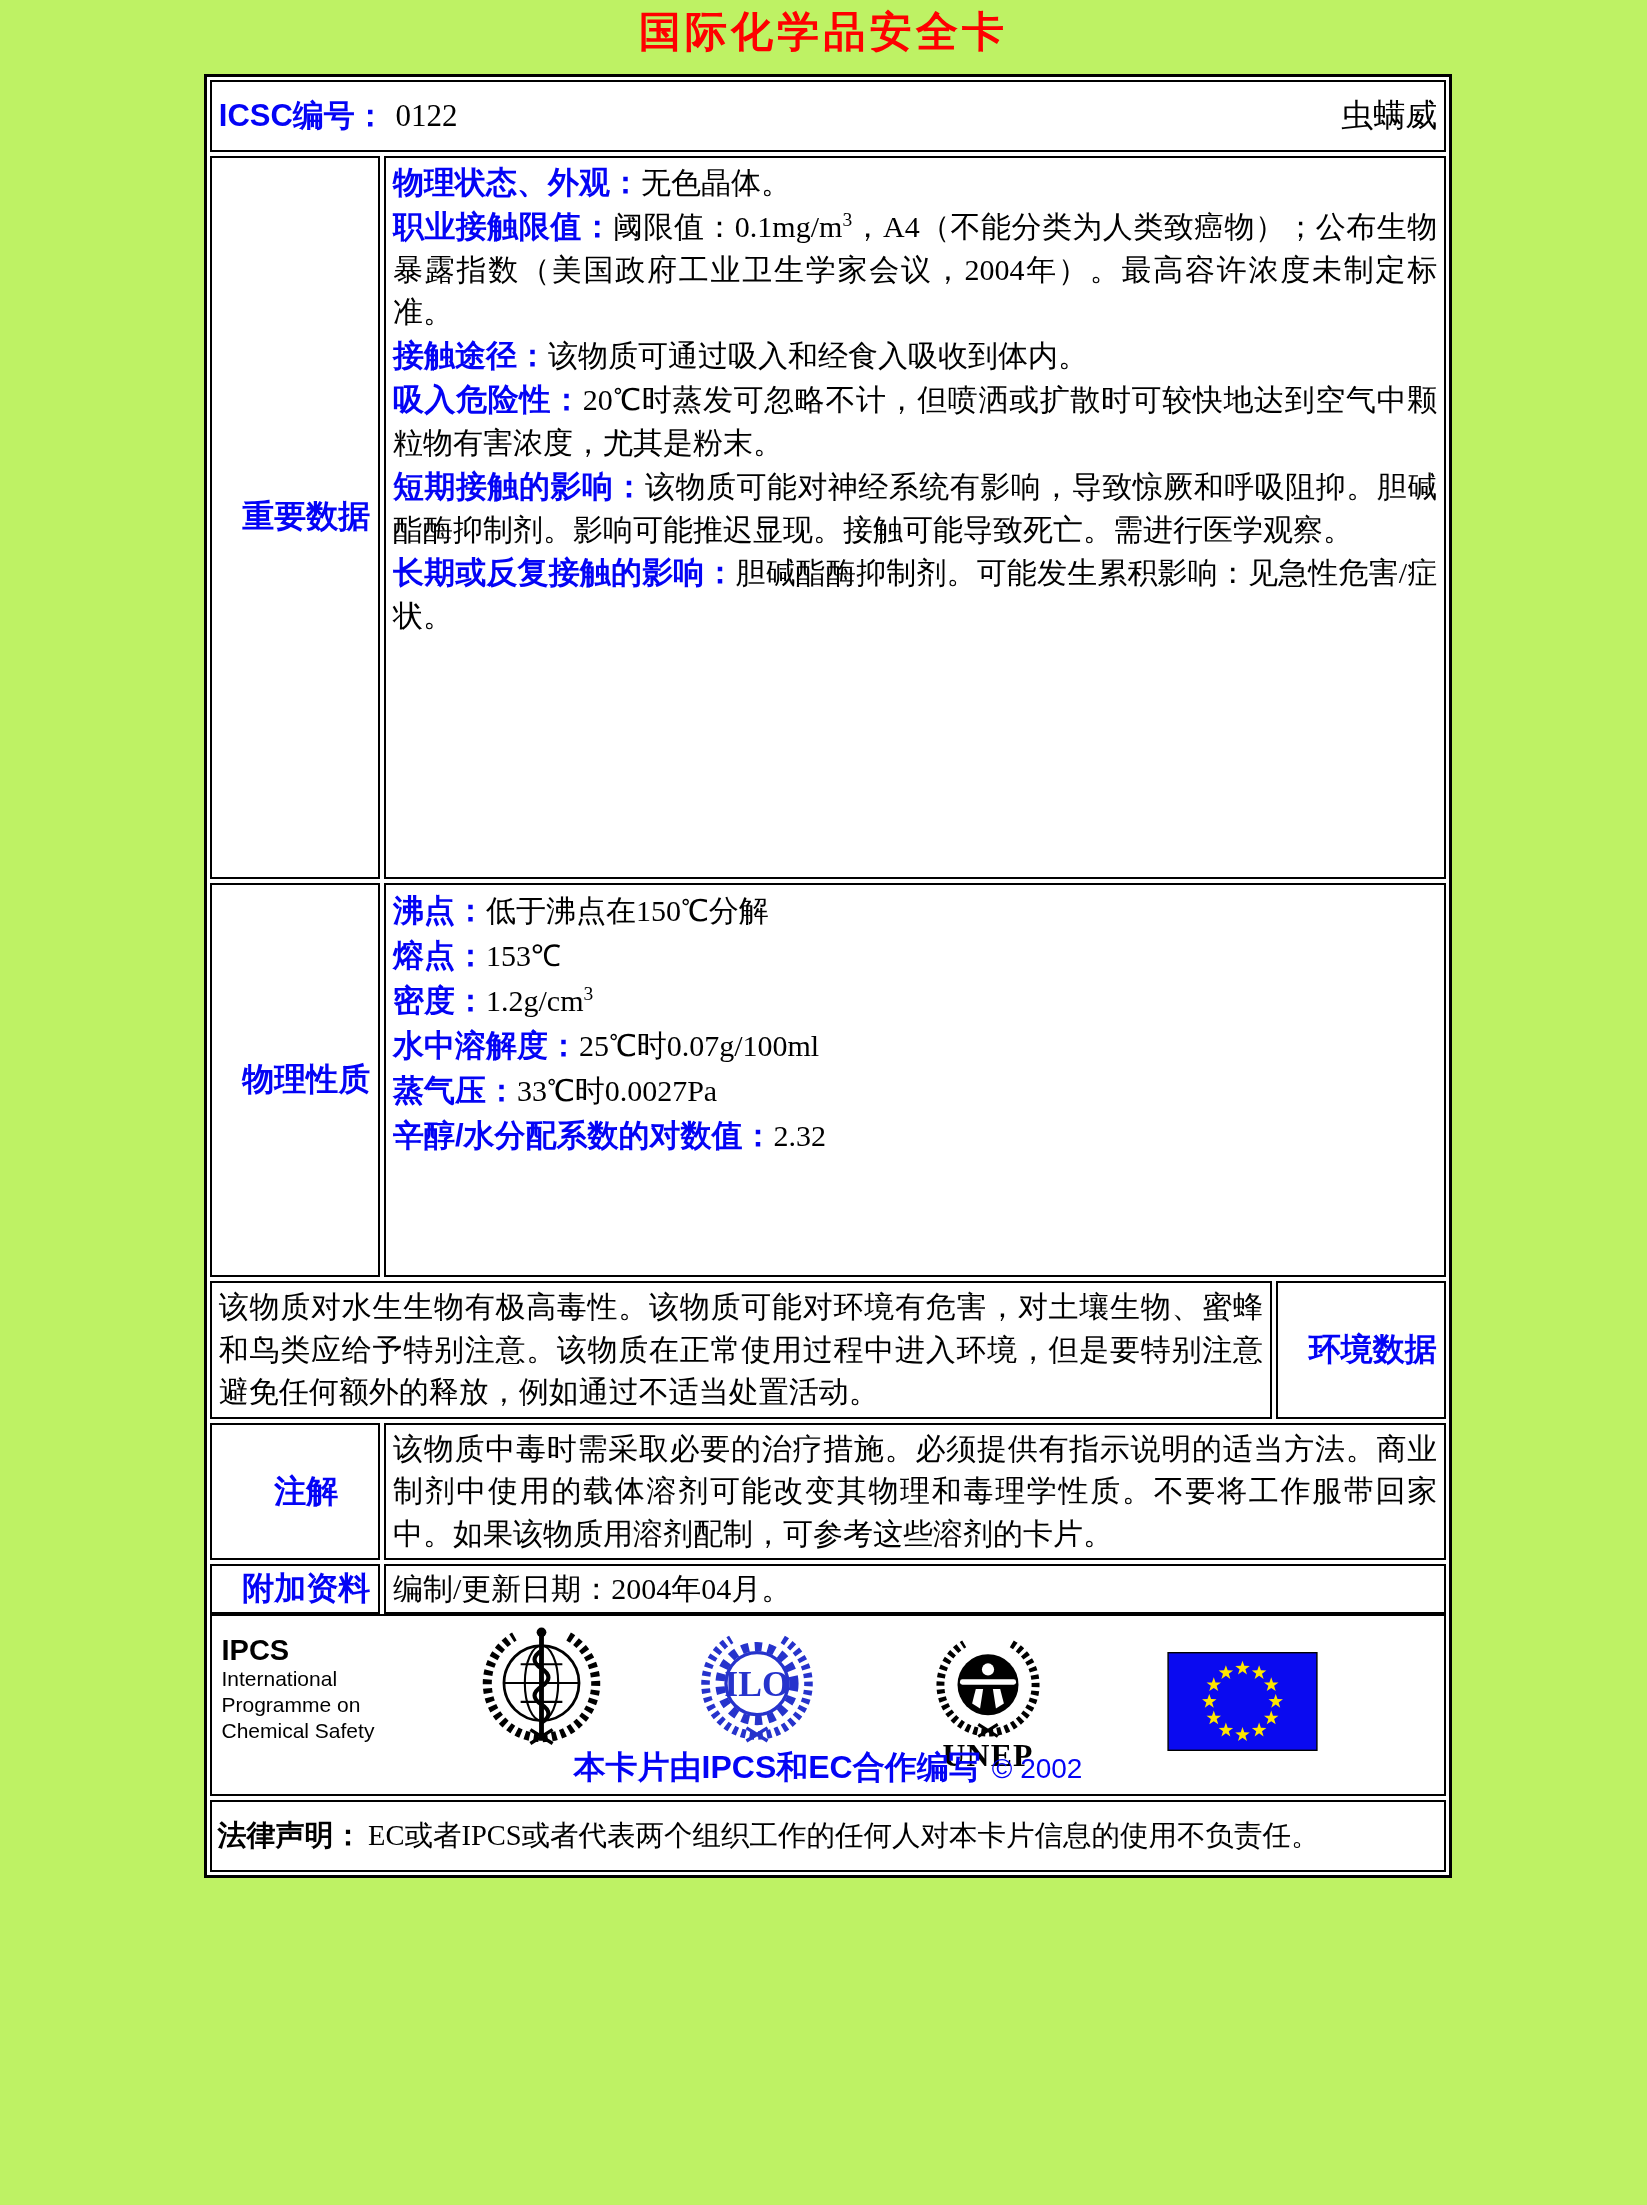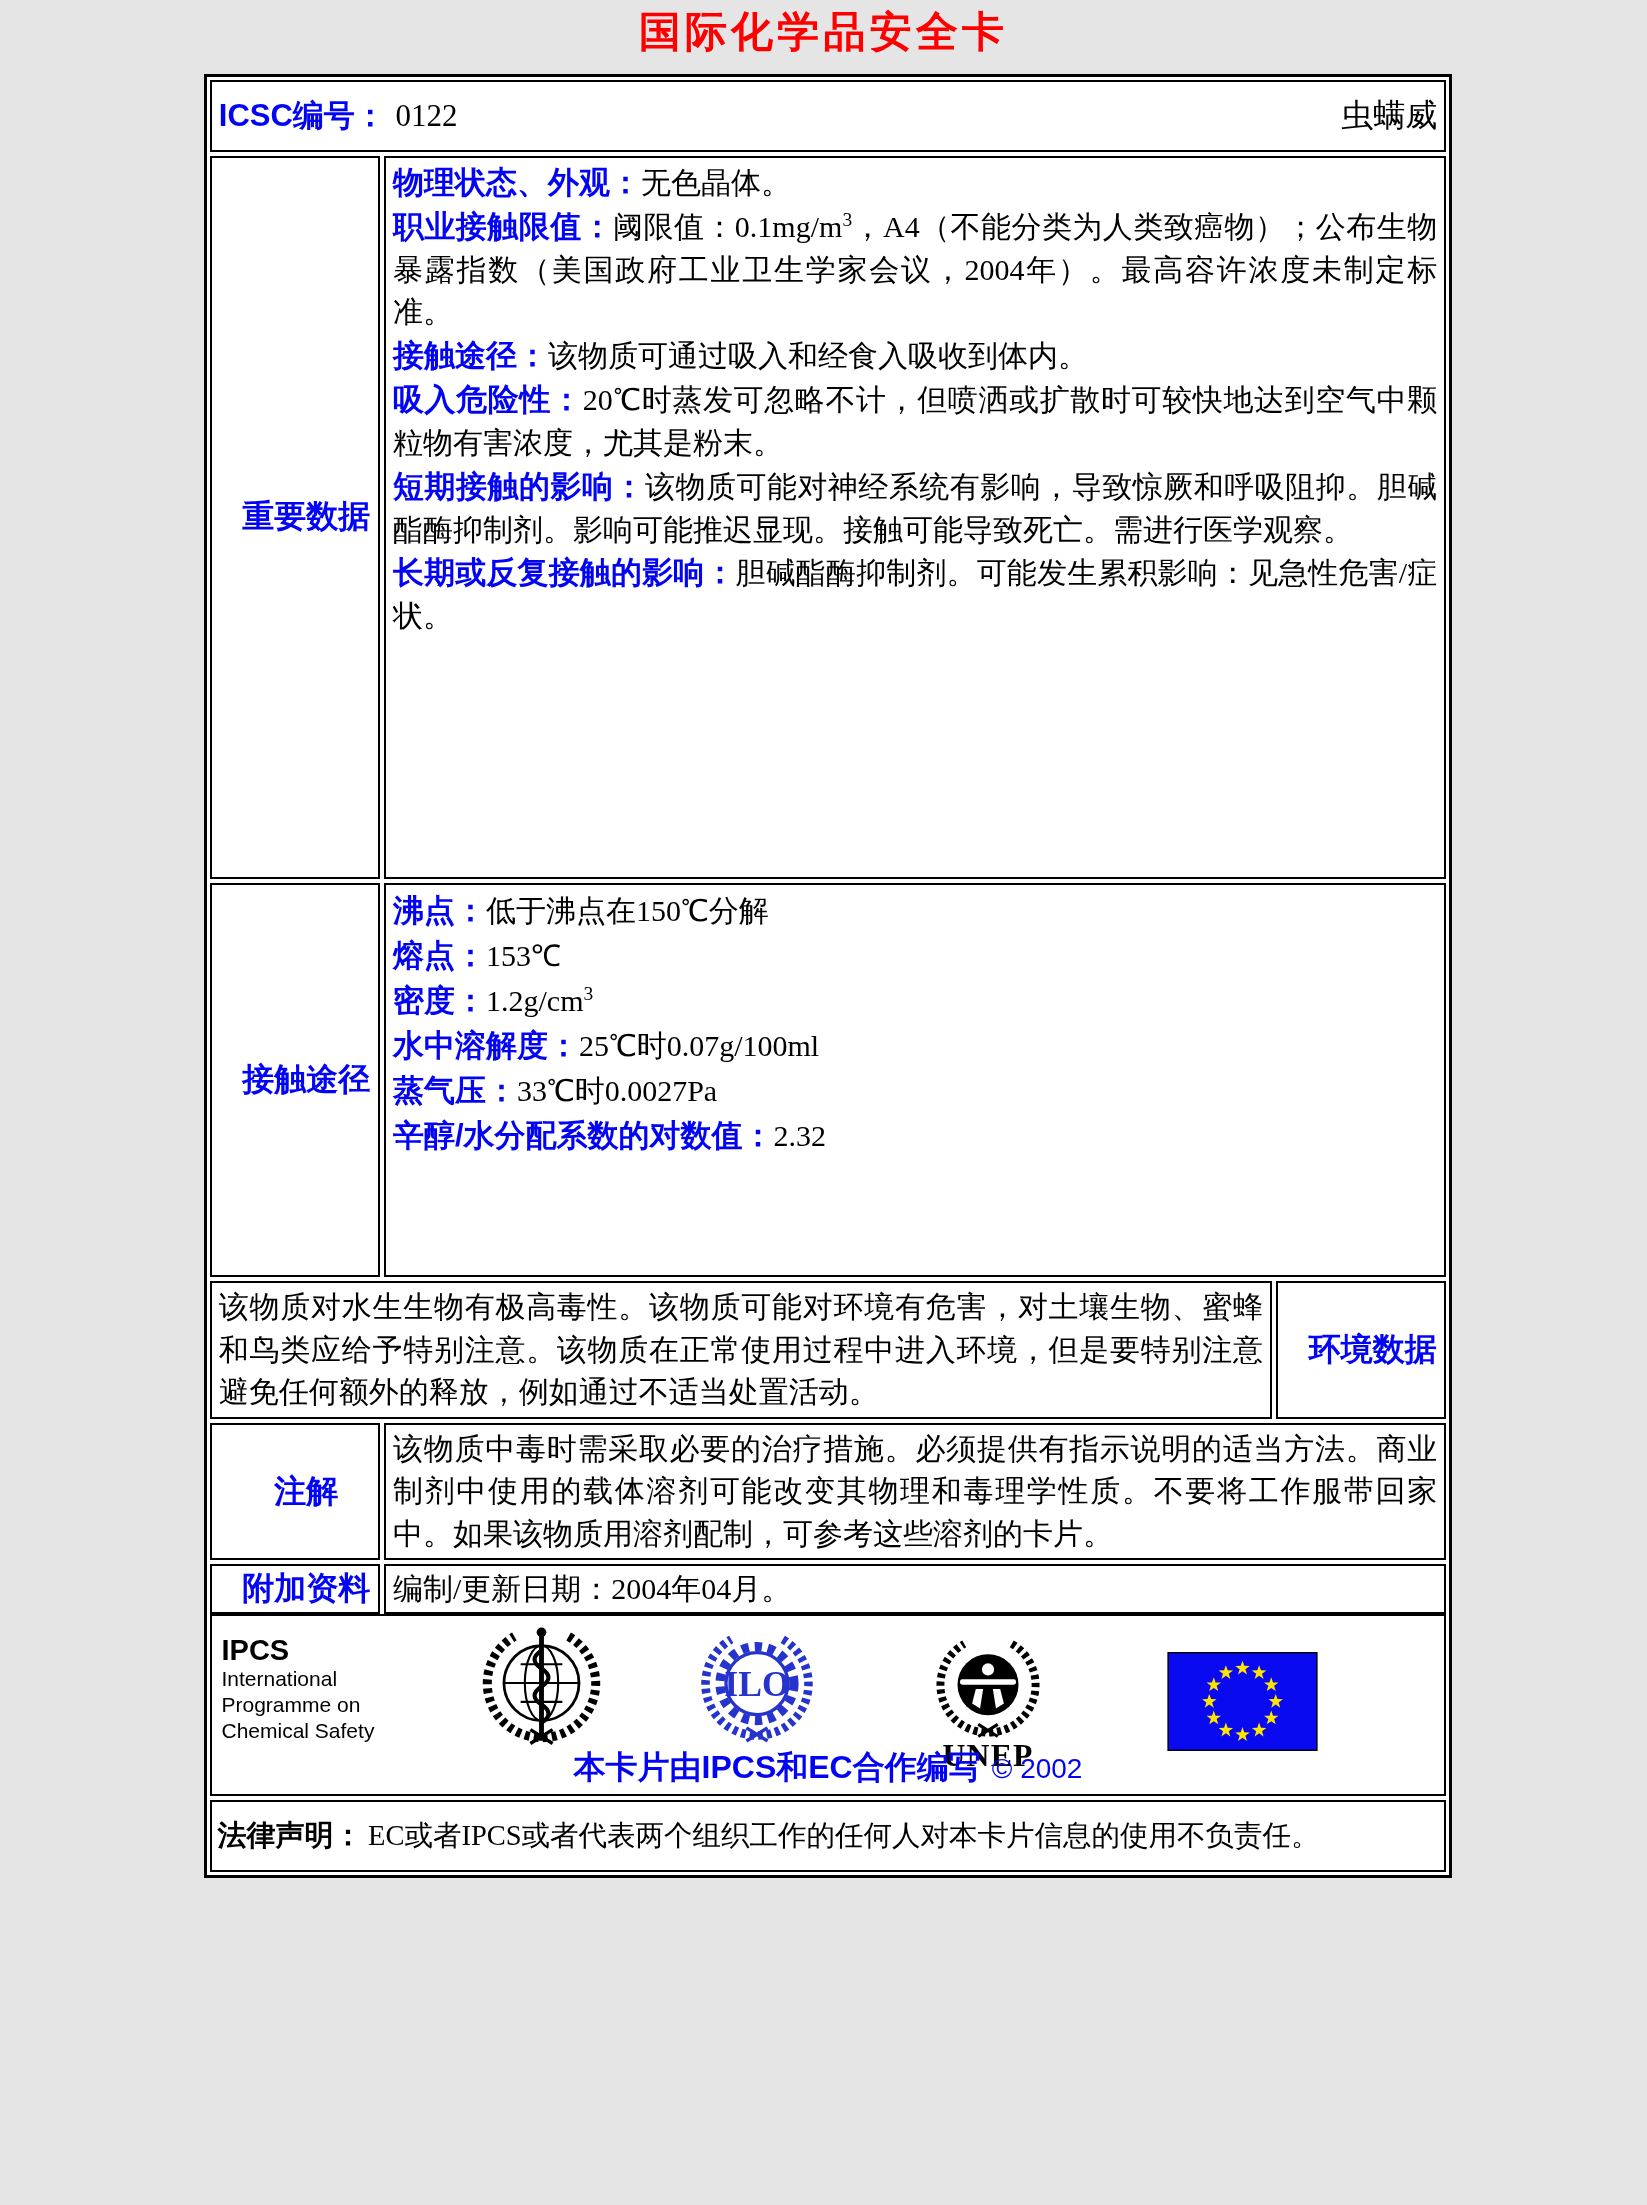--- a/index.html
+++ b/index.html
@@ -3,21 +3,21 @@
 <meta charset="utf-8">
 <style>
   :root{
     --title_red:#ff0000;
     --label_blue:#0404f5;
     --ilo_blue:#2633cc;
     --eu_flag_blue:#0a0af0;
     --eu_star_yellow:#ffe600;
   }
   html,body{margin:0;padding:0;background:#ffffff;}
-  .page{position:relative;width:1647px;height:2205px;background:#e5e5e5;overflow:hidden;
+  .page{position:relative;width:1647px;height:2205px;background:#bef264;overflow:hidden;
         font-family:"Liberation Serif", serif;color:#000;}
   .doc-title{position:absolute;top:4.2px;left:0;width:100%;text-align:center;
     font-family:"Liberation Sans", sans-serif;font-weight:bold;font-size:42px;
     color:var(--title_red);letter-spacing:4.2px;}
   .card{position:absolute;left:204px;top:74px;width:1248px;
     border:3.5px solid #000;padding:2.8px;box-sizing:border-box;background:#fff;}
   .trow{display:flex;gap:4.2px;margin-bottom:4.2px;}
   .trow:last-child{margin-bottom:0;}
   .cell{border:2.1px solid #000;background:#fff;box-sizing:border-box;overflow:hidden;padding-left:23px;}
   
@@ -80,21 +80,21 @@
           <div class="cell content-cell">
             <div class="line"><span class="seg-label">物理状态、外观：</span><span class="seg-text">无色晶体。</span></div>
             <div class="line"><span class="seg-label">职业接触限值：</span><span class="seg-text">阈限值：0.1mg/m</span><sup class="seg-sup">3</sup><span class="seg-text">，A4（不能分类为人类致癌物）；公布生物暴露指数（美国政府工业卫生学家会议，2004年）。最高容许浓度未制定标准。</span></div>
             <div class="line"><span class="seg-label">接触途径：</span><span class="seg-text">该物质可通过吸入和经食入吸收到体内。</span></div>
             <div class="line"><span class="seg-label">吸入危险性：</span><span class="seg-text">20℃时蒸发可忽略不计，但喷洒或扩散时可较快地达到空气中颗粒物有害浓度，尤其是粉末。</span></div>
             <div class="line"><span class="seg-label">短期接触的影响：</span><span class="seg-text">该物质可能对神经系统有影响，导致惊厥和呼吸阻抑。胆碱酯酶抑制剂。影响可能推迟显现。接触可能导致死亡。需进行医学观察。</span></div>
             <div class="line"><span class="seg-label">长期或反复接触的影响：</span><span class="seg-text">胆碱酯酶抑制剂。可能发生累积影响：见急性危害/症状。</span></div>
           </div>
         </div>
         <div class="trow row-physical-properties">
-          <div class="cell label-cell">接触途径</div>
+          <div class="cell label-cell">物理性质</div>
           <div class="cell content-cell">
             <div class="line"><span class="seg-label">沸点：</span><span class="seg-text">低于沸点在150℃分解</span></div>
             <div class="line"><span class="seg-label">熔点：</span><span class="seg-text">153℃</span></div>
             <div class="line"><span class="seg-label">密度：</span><span class="seg-text">1.2g/cm</span><sup class="seg-sup">3</sup></div>
             <div class="line"><span class="seg-label">水中溶解度：</span><span class="seg-text">25℃时0.07g/100ml</span></div>
             <div class="line"><span class="seg-label">蒸气压：</span><span class="seg-text">33℃时0.0027Pa</span></div>
             <div class="line"><span class="seg-label">辛醇/水分配系数的对数值：</span><span class="seg-text">2.32</span></div>
           </div>
         </div>
         <div class="trow row-environmental-data">

